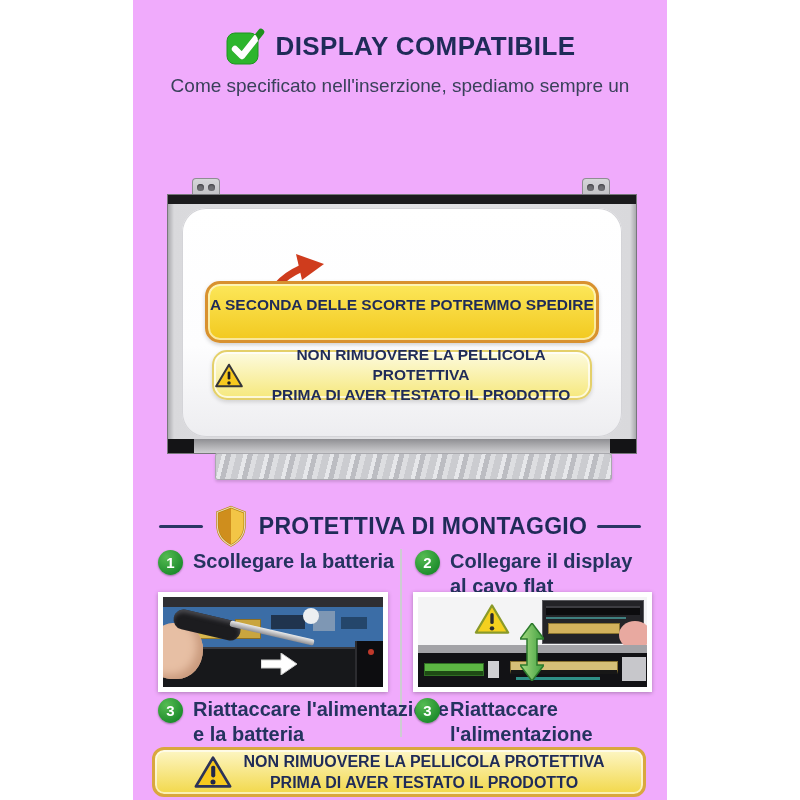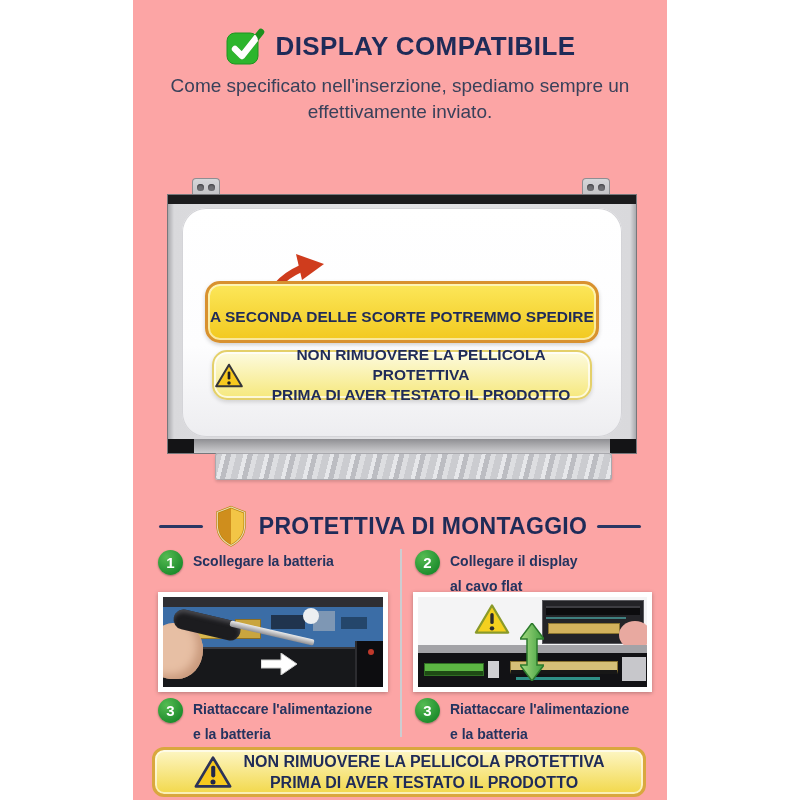--- a/index.html
+++ b/index.html
@@ -1,18 +1,18 @@
 <!DOCTYPE html>
 <html><head>
 <meta charset="utf-8">
 <style>
   * { margin:0; padding:0; box-sizing:border-box; }
   html,body { width:800px; height:800px; background:#ffffff; font-family:"Liberation Sans", sans-serif; }
   #canvas { position:relative; width:800px; height:800px; overflow:hidden; background:#ffffff; }
-  #content { position:absolute; left:133px; top:0; width:534px; height:800px; background:#fca5a5; }
+  #content { position:absolute; left:133px; top:0; width:534px; height:800px; background:#f0abfc; }
 
   
   .header-row { position:absolute; top:26px; left:0; width:100%; display:flex; align-items:center; justify-content:center; gap:11px; }
   .check-icon { width:40px; height:40px; flex:0 0 auto; }
   .page-title { font-size:26px; font-weight:800; color:#1f2b58; letter-spacing:.4px; }
 
   .paragraph { position:absolute; top:73px; left:0; width:100%; text-align:center; color:#39415a; font-size:19px; line-height:25.5px; font-weight:500; }
 
   
   .panel-wrap { position:absolute; left:35px; top:178px; width:468px; height:302px; }
@@ -26,40 +26,40 @@
   .panel-bottomstrip { position:absolute; left:0; bottom:0; width:100%; height:14px; background:linear-gradient(#8f8f93,#cfcfd2); }
   .cap { position:absolute; bottom:0; width:26px; height:14px; background:#141416; }
   .cap.left { left:0; } .cap.right { right:0; }
   .foil { position:absolute; left:47px; top:275px; width:397px; height:27px; border-radius:3px;
           background:repeating-linear-gradient(104deg,#cbccd0 0 7px,#e6e7ea 7px 11px,#bcbdc2 11px 16px,#dddee1 16px 21px);
           box-shadow:inset 0 0 0 1px #a9a9ae, 0 2px 3px rgba(0,0,0,.15); }
   .red-arrow { position:absolute; left:88px; top:74px; width:74px; height:58px; }
 
   .banner { position:absolute; border-radius:15px; text-align:center; color:#1f2b58; font-weight:700; }
   .banner .bline { display:block; }
-  .banner-stock { left:37px; top:103px; width:394px; height:62px; padding-top:22px; font-size:15.5px; line-height:21px;
+  .banner-stock { left:37px; top:103px; width:394px; height:62px; padding-top:10px; font-size:15.5px; line-height:21px;
                   background:linear-gradient(#fce75a,#f2c91f); border:3px solid #d8912f; box-shadow:inset 0 0 0 2px rgba(255,255,255,.55), 0 2px 4px rgba(0,0,0,.18); }
   .banner-film { left:44px; top:172px; width:380px; height:50px; font-size:15.5px; line-height:20px;
                  background:linear-gradient(#fdfbe0,#f6e87c); border:2px solid #e4d06a; box-shadow:inset 0 0 0 2px rgba(255,255,255,.7), 0 2px 4px rgba(0,0,0,.15);
                  display:flex; align-items:center; justify-content:center; gap:8px; }
   .banner-film svg { flex:0 0 auto; }
 
   
   .proc-header { position:absolute; top:505px; left:0; width:100%; display:flex; align-items:center; gap:10px; padding:0 26px; }
   .proc-line { flex:1; height:3px; background:#2a3764; border-radius:2px; }
   .proc-title { font-size:23px; font-weight:800; color:#1f2b58; letter-spacing:.3px; white-space:nowrap; }
   .shield-icon { width:36px; height:42px; flex:0 0 auto; }
 
   .v-divider { position:absolute; left:267px; top:549px; width:2px; height:188px; background:#cdcdd1; }
 
   .step { position:absolute; display:flex; gap:10px; align-items:flex-start; }
   .step-badge { width:25px; height:25px; border-radius:50%; background:radial-gradient(circle at 34% 28%,#55bb52,#1d8c2c 75%);
                 color:#fff; font-size:15px; font-weight:700; display:flex; align-items:center; justify-content:center;
                 box-shadow:0 1px 2px rgba(0,0,0,.35); flex:0 0 auto; margin-top:1px; }
-  .step-text { font-size:14px; line-height:25px; font-weight:600; color:#24335f; }
+  .step-text { font-size:20px; line-height:25px; font-weight:600; color:#24335f; }
   .step-1 { left:25px; top:549px; } .step-2 { left:282px; top:549px; }
   .step-3a { left:25px; top:697px; } .step-3b { left:282px; top:697px; }
 
   
   .photo { position:absolute; top:592px; height:100px; border:5px solid #ffffff; box-shadow:0 1px 4px rgba(0,0,0,.28); overflow:hidden; background:#777; }
   .photo-1 { left:25px; width:230px; }
   .photo-2 { left:280px; width:239px; }
   .ph { position:absolute; }
 
   
@@ -119,21 +119,20 @@
           </defs>
         <rect x="2" y="7" width="31" height="31" rx="8" fill="#2db52d" stroke="#1f9420" stroke-width="1"></rect>
         <path d="M10 23 L17 30 L36 6" fill="none" stroke="#1d8f1d" stroke-width="6.5" stroke-linecap="round" stroke-linejoin="round"></path>
         <path d="M10 23 L17 30 L36 6" fill="none" stroke="#ffffff" stroke-width="6.5" stroke-linecap="round" stroke-linejoin="round" clip-path="url(#cbClip)"></path>
       </svg>
       <div class="page-title">DISPLAY COMPATIBILE</div>
     </div>
 
     <div class="paragraph">
       <span class="bline" style="display:block">Come specificato nell'inserzione, spediamo sempre un</span>
-      <span class="bline" style="display:block">effettivamente inviato.</span>
     </div>
 
     <div class="panel-wrap">
       <div class="bracket left">
         <div class="hole h1"></div>
         <div class="hole h2"></div>
       </div>
       <div class="bracket right">
         <div class="hole h1"></div>
         <div class="hole h2"></div>

